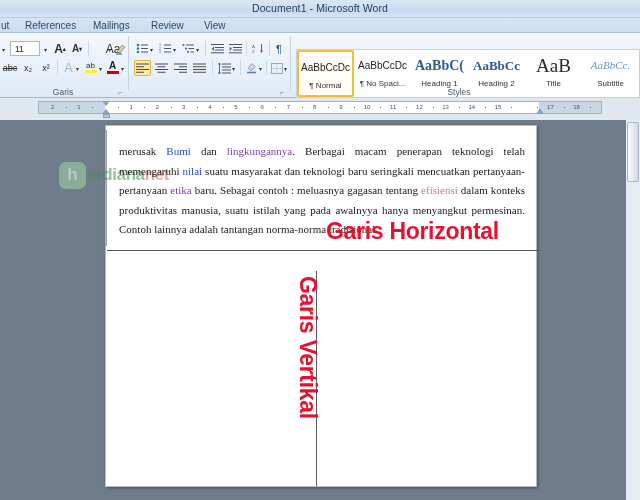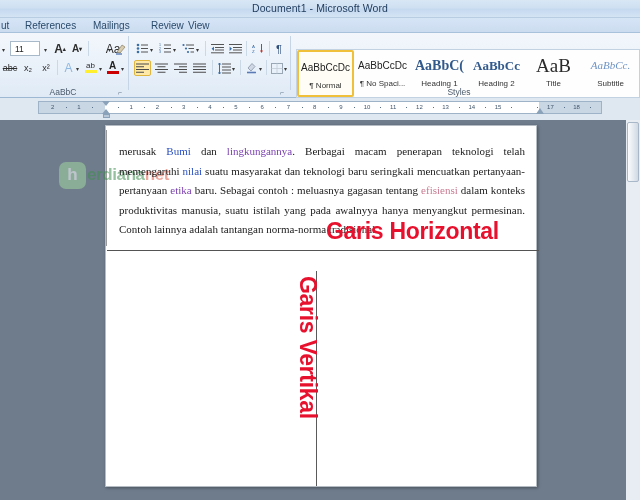--- a/index.html
+++ b/index.html
@@ -162,21 +162,21 @@
 
   <div class="titlebar">
     <div class="title">Document1 - Microsoft Word</div>
   </div>
 
   <div class="tabs">
     <div class="tab" style="left:-2px">ut</div>
     <div class="tab" style="left:22px">References</div>
     <div class="tab" style="left:90px">Mailings</div>
     <div class="tab" style="left:148px">Review</div>
-    <div class="tab" style="left:185px">View</div>
+    <div class="tab" style="left:201px">View</div>
   </div>
 
   <div class="ribbon">
 
     <div class="group" style="left:0; width:126px;">
 
       <div class="caret" style="position:absolute;left:2px;top:13px;">▾</div>
       <div class="combo" style="left:10px; top:8px; width:30px; height:15px; padding-left:4px;">
         <span>11</span>
       </div>
@@ -219,21 +219,21 @@
         <span style="font-size:8px;line-height:8px;">ab</span>
         <span style="display:block;width:12px;height:3px;background:#ffef2e;"></span>
       </div>
       <div class="caret" style="position:absolute;left:99px;top:32px;">▾</div>
       <div class="btn" style="left:105px; top:26px; width:15px; height:17px; flex-direction:column;">
         <span style="font-size:10px;line-height:10px;font-weight:bold;color:#222;">A</span>
         <span style="display:block;width:12px;height:3px;background:#cc0000;"></span>
       </div>
       <div class="caret" style="position:absolute;left:121px;top:32px;">▾</div>
 
-      <div class="glabel">AaBbC</div>
+      <div class="glabel">Garis</div>
       <div class="dlg" style="right:4px;">⌐</div>
     </div>
 
     <div class="gsep" style="left:128px;"></div>
 
     <div class="group" style="left:132px; width:156px;">
 
       <div class="btn" style="left:2px;top:8px;width:16px;height:15px;">
         <svg width="13" height="11" viewBox="0 0 13 11">
             <circle cx="2" cy="2" r="1.3" fill="#3b6ea5"></circle>

